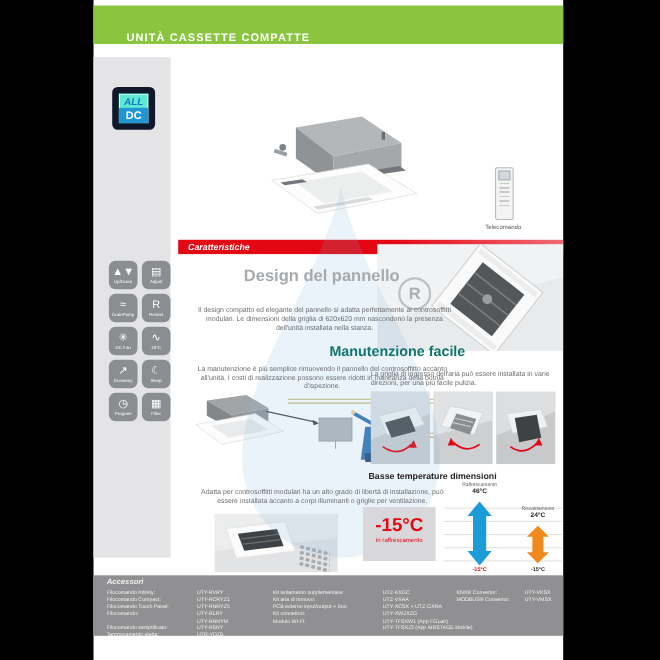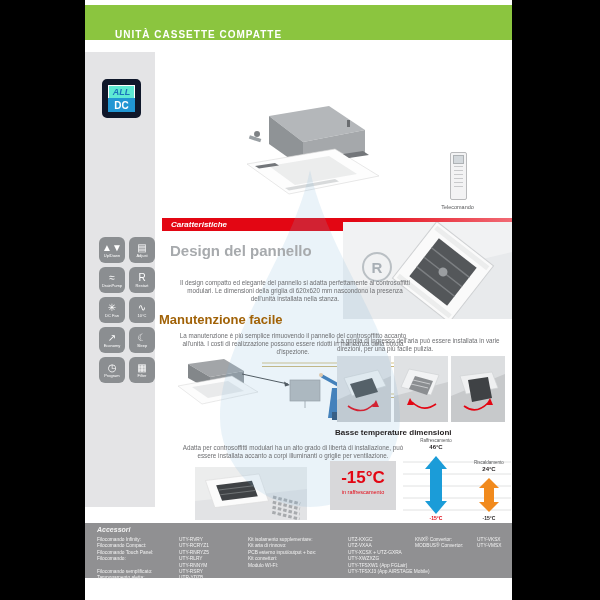--- a/index.html
+++ b/index.html
@@ -43,27 +43,27 @@
         color:rgba(120,130,140,.6);font-size:15px;font-weight:bold;pointer-events:none;}
 
   
   .icon-grid{left:14px;top:237px;width:58px;display:grid;grid-template-columns:26px 26px;gap:4px;z-index:3;}
   .fbadge{width:26px;height:26px;background:#8b8e91;border-radius:6px;color:#fff;
           display:flex;flex-direction:column;align-items:center;justify-content:center;overflow:hidden;}
   .fbadge .g{font-size:10px;line-height:11px;}
   .fbadge .l{font-size:4px;line-height:5px;white-space:nowrap;}
 
   
-  .h-gray{color:#a7aaad;font-weight:bold;}
+  .h-gray{color:#a7aaad;font-weight:bold;text-align:center;}
   .body-txt{font-size:6.3px;color:#6d6e71;line-height:8px;}
   .sec-design-h{left:85px;top:243px;width:245px;font-size:15px;line-height:16px;z-index:6;}
   .sec-design-b{left:90px;top:279px;width:240px;text-align:center;z-index:6;}
   .design-photo{left:258px;top:222px;width:169px;height:97px;z-index:1;}
 
-  .sec-maint-h{left:74px;top:312px;width:245px;text-align:left;color:#a16207;font-weight:bold;font-size:13px;z-index:6;}
+  .sec-maint-h{left:93px;top:312px;width:245px;text-align:right;color:#0f766e;font-weight:bold;font-size:13px;z-index:6;}
   .sec-maint-bl{left:88px;top:332px;width:240px;text-align:center;z-index:6;}
   .sec-maint-br{left:252px;top:337px;width:172px;z-index:6;}
 
   .maint-illus{left:85px;top:356px;width:245px;height:66px;z-index:1;}
   .dir-photo{top:356px;width:54px;height:66px;z-index:1;}
 
   .sec-inst-h{left:85px;top:427px;width:245px;font-size:14px;z-index:6;}
   .sec-inst-b{left:92px;top:444px;width:232px;text-align:center;z-index:6;}
   .inst-photo{left:110px;top:467px;width:112px;height:53px;z-index:1;}
 

